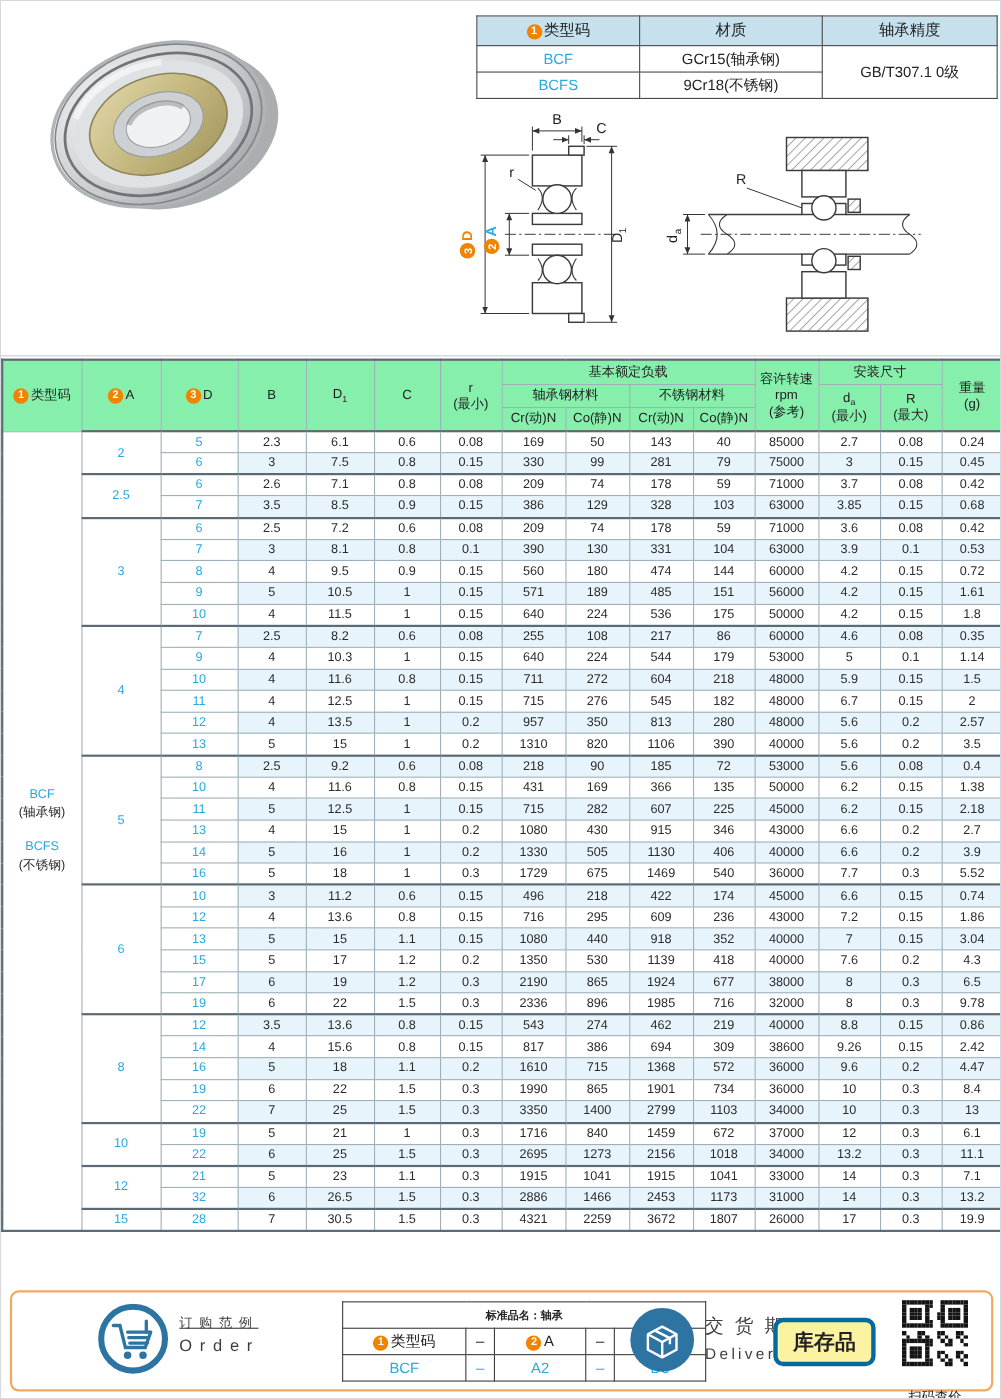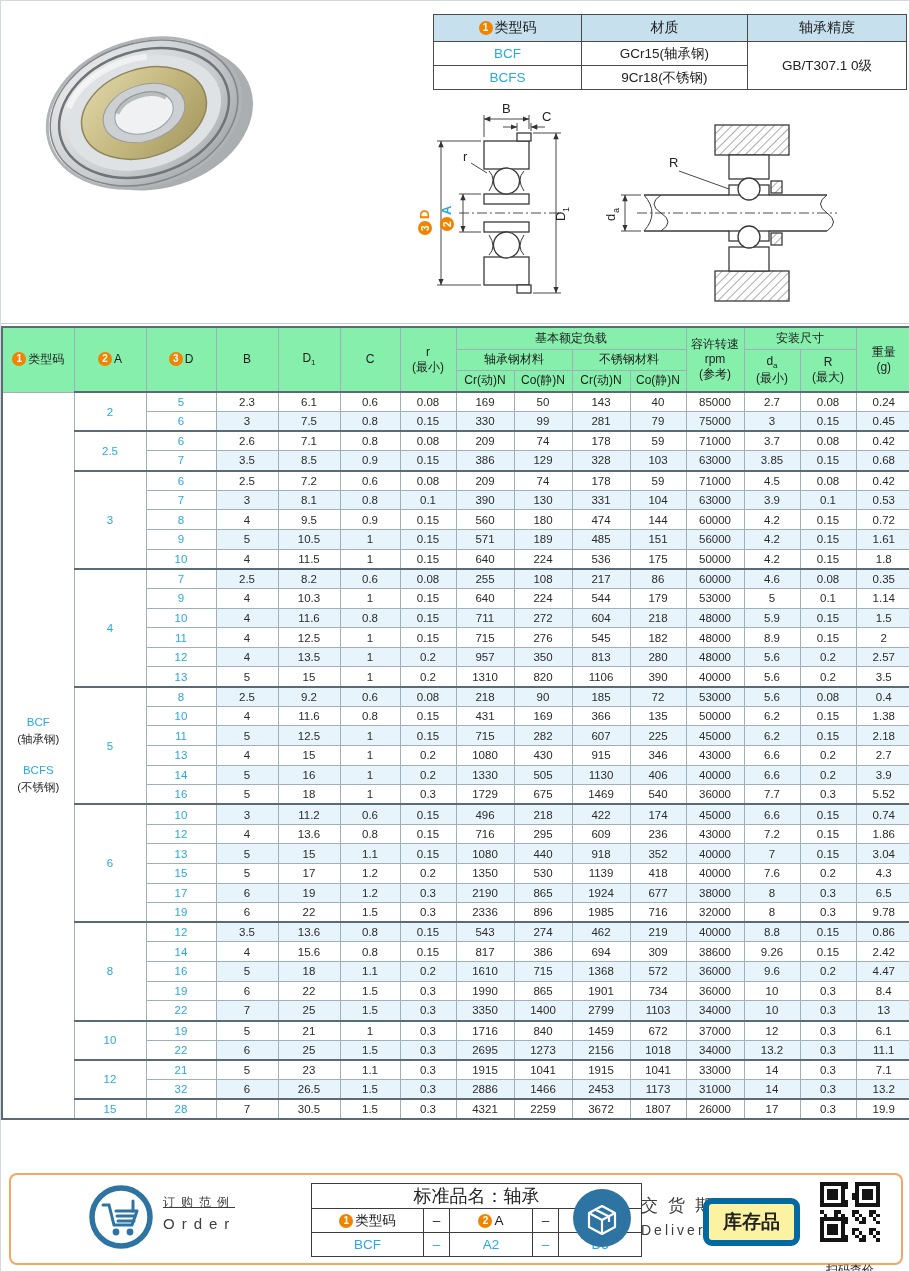--- a/index.html
+++ b/index.html
@@ -48,27 +48,27 @@
   
   .footer-box { position:absolute; left:8px; top:1172px; width:894px; height:92px;
                 border:2px solid #f3a861; border-radius:8px; background:#fff; }
   .cart-icon { position:absolute; left:78px; top:10px; }
   .order-titles { position:absolute; left:152px; top:19px; color:#3d3d3d; }
   .order-cn { font-size:12px; letter-spacing:6px;text-decoration:underline; }
   .order-en { font-size:15px; letter-spacing:7px; margin-top:4px;text-align:center; }
   .order-table { position:absolute; left:300px; top:8px; width:330px; border-collapse:collapse;
                  table-layout:fixed; font-size:13.5px; color:#222; }
   .order-table td { border:1.5px solid #3c3c3c; text-align:center; height:24px; background:#fff; }
-  .order-table .ot-title td { font-weight:normal; font-size:18px; }
+  .order-table .ot-title td { font-weight:bold; font-size:10px; }
   .order-table .ot-vals td { color:#29a9e1; }
   .delivery-icon { position:absolute; left:560px; top:12px; }
   .delivery-titles { position:absolute; left:630px; top:19px; color:#3d3d3d; }
   .delivery-cn { font-size:17px; letter-spacing:10px; }
   .delivery-en { font-size:14px; letter-spacing:3px; margin-top:5px; }
-  .stock-badge { position:absolute; left:692px; top:23px; background:#fcf3a2; border:6px solid #0369a1;
+  .stock-badge { position:absolute; left:692px; top:23px; background:#fcf3a2; border:4px solid #0369a1;
                  border-radius:9px; padding:5px 14px; font-size:19px; font-weight:bold; color:#222; }
   .qr-wrap { position:absolute; left:806px; top:7px; width:66px; text-align:center; }
   .qr { display:grid; grid-template-columns:repeat(17,1fr); width:60px; height:60px; margin:0 auto; }
   .qm { background:#141414; }
   .qr-caption { font-size:12px; color:#222; margin-top:20px; white-space:nowrap; }
 </style>
 </head>
 <body>
 
 <div class="page">
@@ -374,21 +374,21 @@
           <td class="d-cell gtop">6</td>
           <td class="gtop">2.5</td>
           <td class="gtop">7.2</td>
           <td class="gtop">0.6</td>
           <td class="gtop">0.08</td>
           <td class="gtop">209</td>
           <td class="gtop">74</td>
           <td class="gtop">178</td>
           <td class="gtop">59</td>
           <td class="gtop">71000</td>
-          <td class="gtop">4.5</td>
+          <td class="gtop">3.6</td>
           <td class="gtop">0.08</td>
           <td class="gtop">0.42</td>
         </tr>
         <tr>
           <td class="d-cell">7</td>
           <td class="stripe">3</td>
           <td class="stripe">8.1</td>
           <td class="stripe">0.8</td>
           <td class="stripe">0.1</td>
           <td class="stripe">390</td>
@@ -495,21 +495,21 @@
           <td class="d-cell">11</td>
           <td>4</td>
           <td>12.5</td>
           <td>1</td>
           <td>0.15</td>
           <td>715</td>
           <td>276</td>
           <td>545</td>
           <td>182</td>
           <td>48000</td>
-          <td>8.9</td>
+          <td>6.7</td>
           <td>0.15</td>
           <td>2</td>
         </tr>
         <tr>
           <td class="d-cell">12</td>
           <td class="stripe">4</td>
           <td class="stripe">13.5</td>
           <td class="stripe">1</td>
           <td class="stripe">0.2</td>
           <td class="stripe">957</td>

